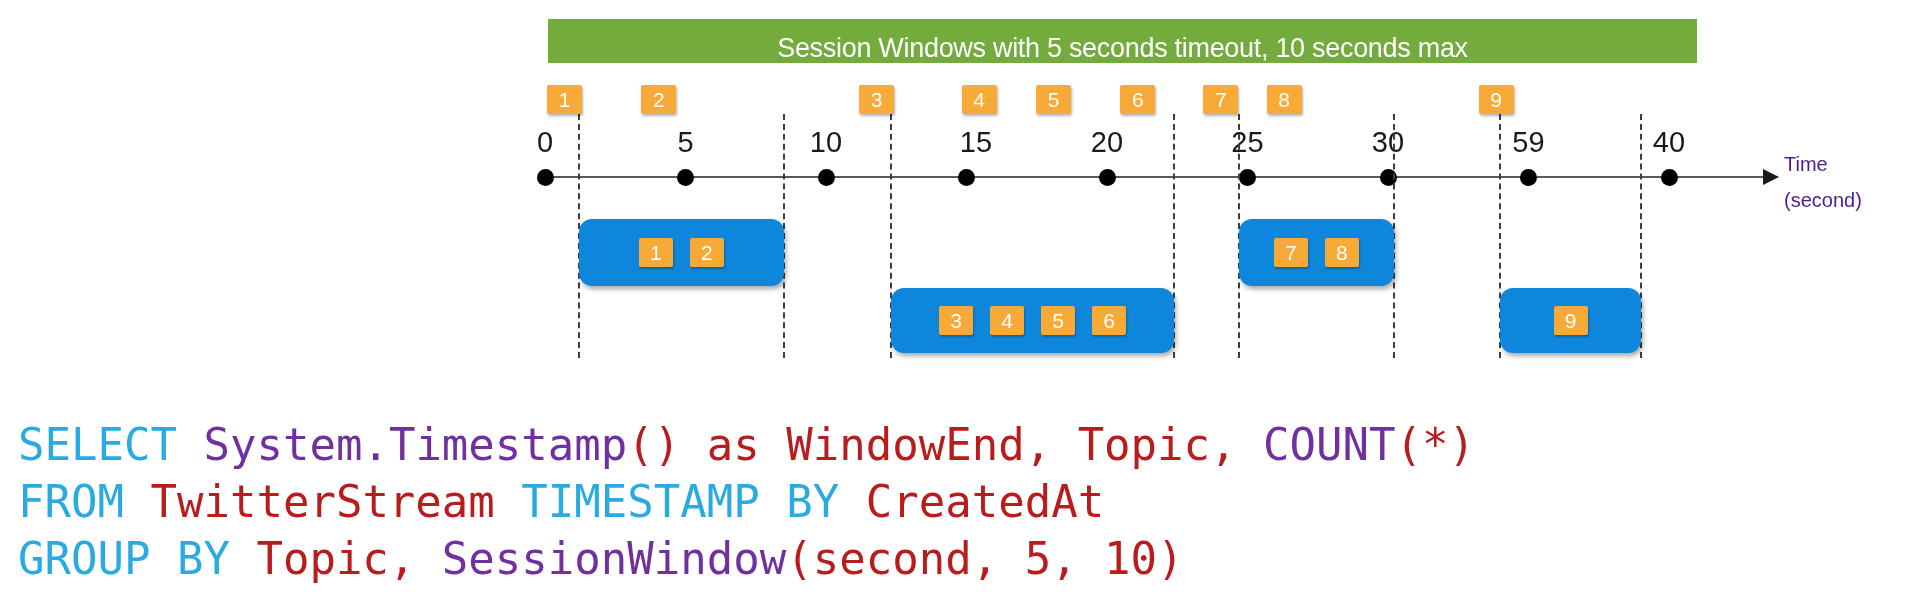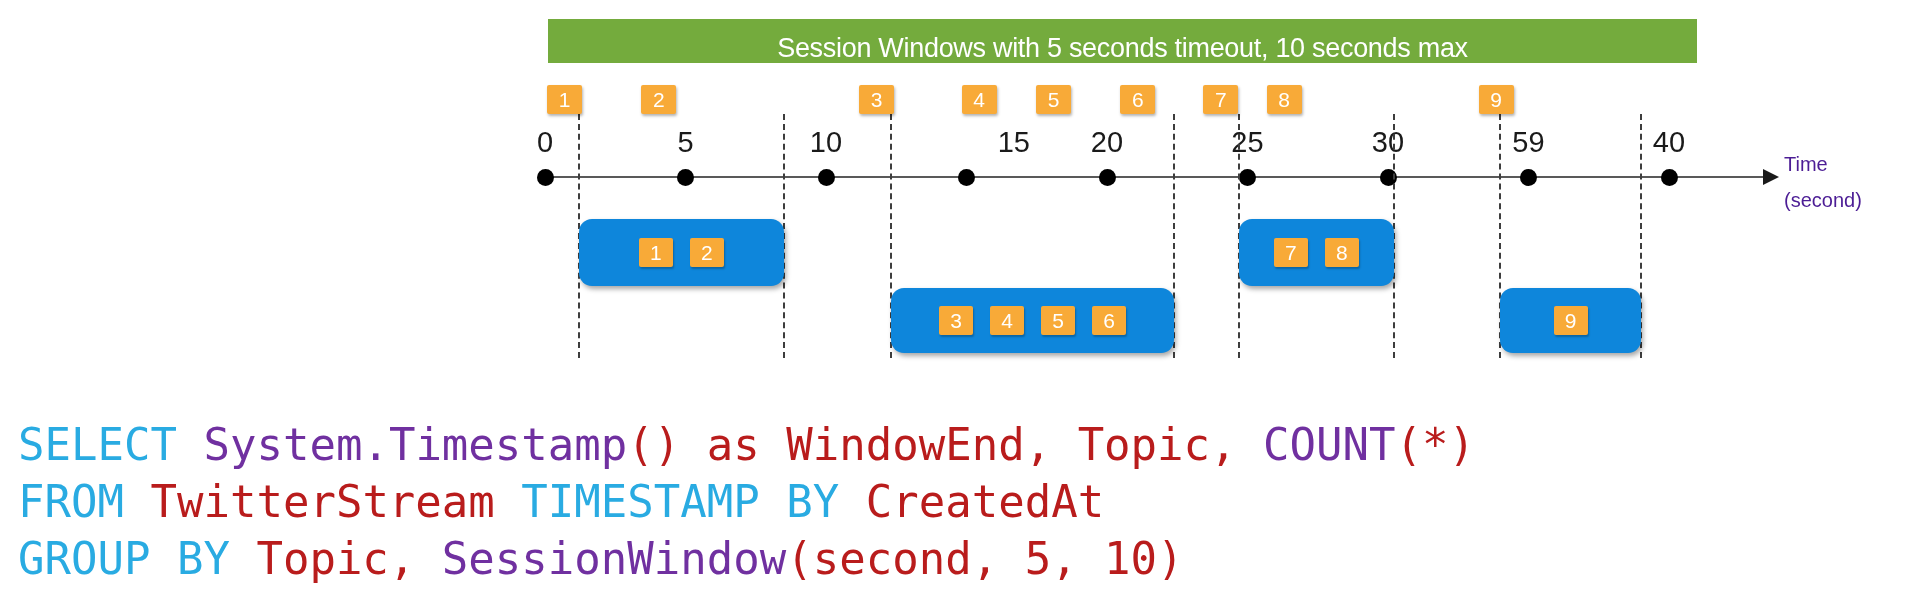--- a/index.html
+++ b/index.html
@@ -89,21 +89,21 @@
     <div class="axis-arrowhead"></div>
     <div class="axis-label">Time
 (second)</div>
   <div class="dot" style="left: 536.5px;"></div>
       <div class="tick-label" style="left: 515px;">0</div>
       <div class="dot" style="left: 677px;"></div>
       <div class="tick-label" style="left: 655.5px;">5</div>
       <div class="dot" style="left: 817.5px;"></div>
       <div class="tick-label" style="left: 796px;">10</div>
       <div class="dot" style="left: 958px;"></div>
-      <div class="tick-label" style="left: 970px; text-align: right;">15</div>
+      <div class="tick-label" style="left: 946px;">15</div>
       <div class="dot" style="left: 1098.5px;"></div>
       <div class="tick-label" style="left: 1077px;">20</div>
       <div class="dot" style="left: 1239px;"></div>
       <div class="tick-label" style="left: 1217.5px;">25</div>
       <div class="dot" style="left: 1379.5px;"></div>
       <div class="tick-label" style="left: 1358px;">30</div>
       <div class="dot" style="left: 1520px;"></div>
       <div class="tick-label" style="left: 1498.5px;">59</div>
       <div class="dot" style="left: 1660.5px;"></div>
       <div class="tick-label" style="left: 1639px;">40</div>

